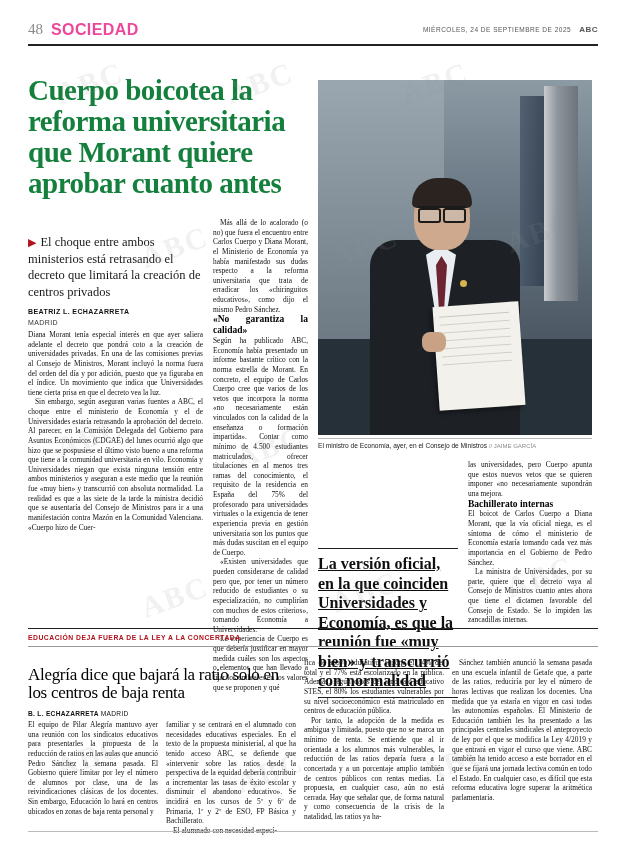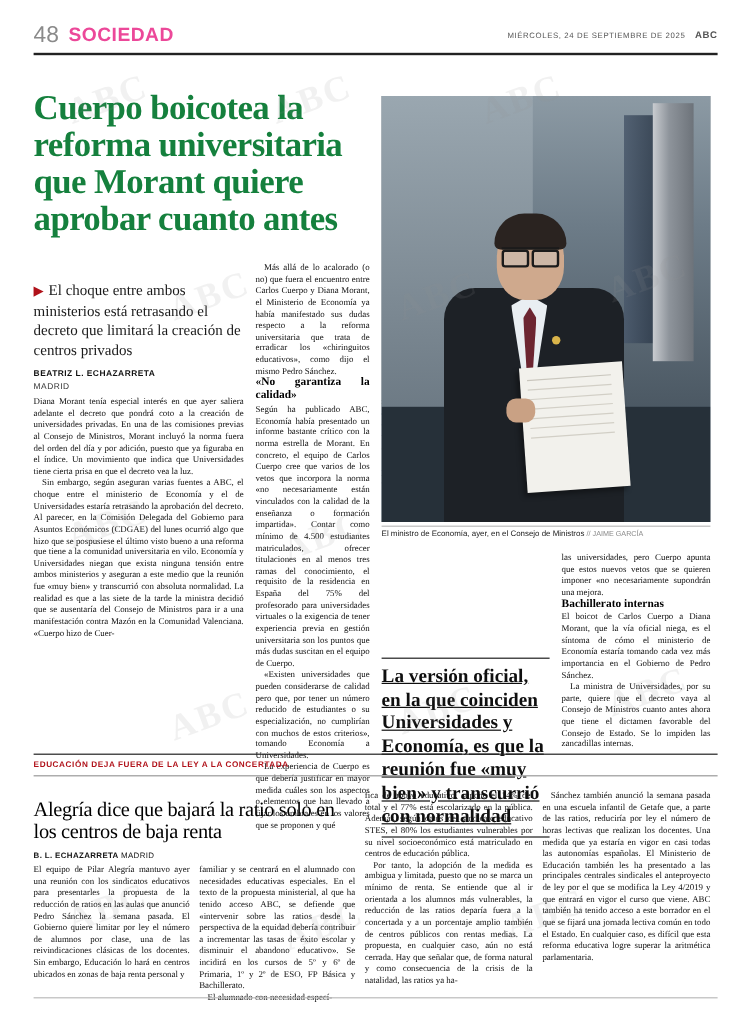--- a/index.html
+++ b/index.html
@@ -32,22 +32,22 @@
 
   
   .page-head {
     position: absolute;
     top: 20px;
     left: 28px;
     right: 22px;
     height: 22px;
   }
   .folio {
-    font-family: Liberation Sans, sans-serif;
-    font-size: 19px;
+    font-family: Liberation Serif, serif;
+    font-size: 15px;
     color: #8a8a8a;
     float: left;
     margin-right: 8px;
     line-height: 19px;
   }
   .section-name {
     font-family: "Liberation Sans", sans-serif;
     font-size: 16px;
     font-weight: bold;
     color: #ec4899;

